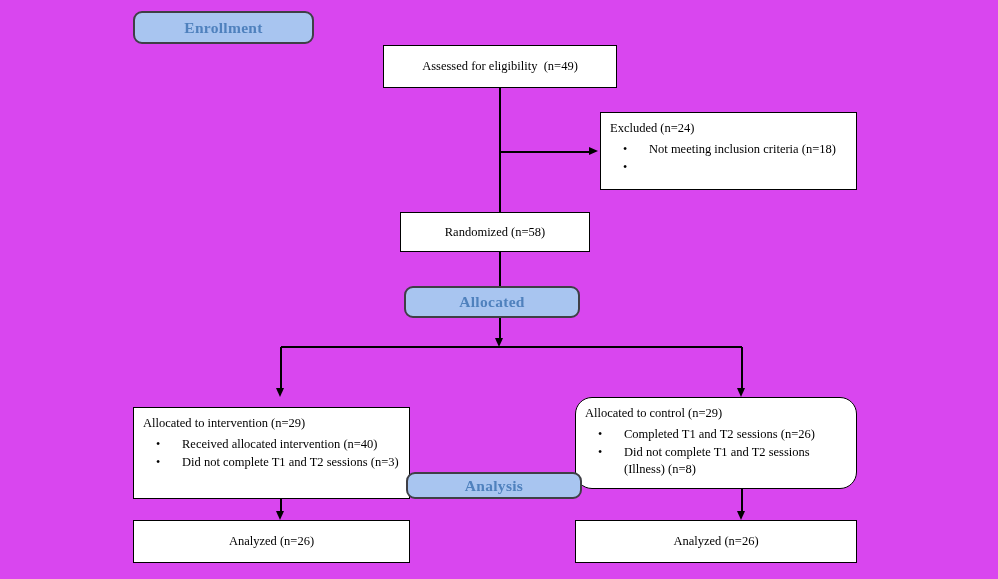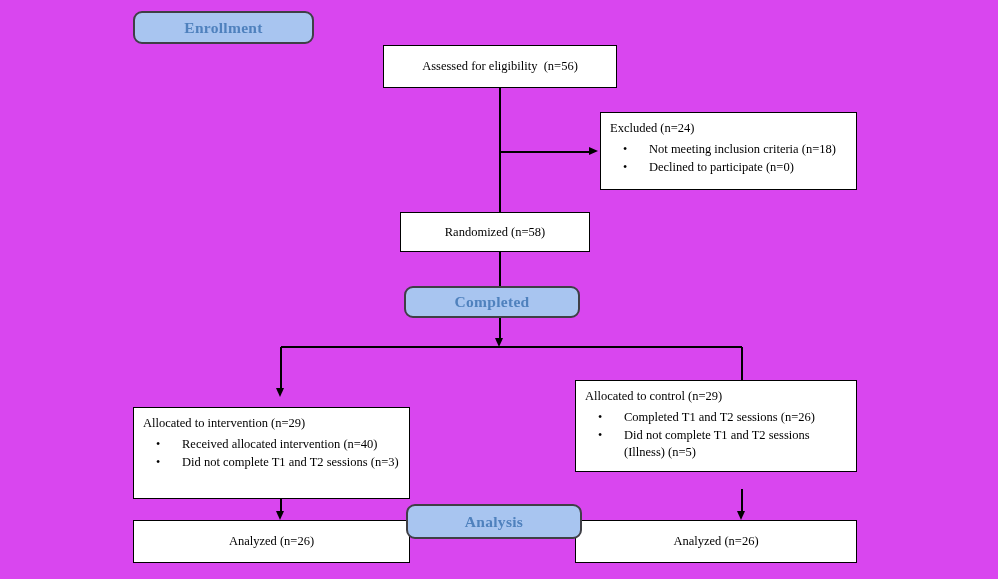--- a/index.html
+++ b/index.html
@@ -96,72 +96,71 @@
   <div class="vline" style="left:280px; top:489px; height:23px;"></div>
   <div class="arr-down" style="left:276px; top:511px;"></div>
   <div class="vline" style="left:741px; top:489px; height:23px;"></div>
   <div class="arr-down" style="left:737px; top:511px;"></div>
 
   <div class="stage" style="left:133px; top:11px; width:181px; height:33px;">
     <span>Enrollment</span>
   </div>
 
   <div class="fbox center" style="left:383px; top:45px; width:234px; height:43px;">
-    <span>Assessed for eligibility  (n=56)</span>
+    <span>Assessed for eligibility  (n=49)</span>
   </div>
 
   <div class="fbox detail" style="left:600px; top:112px; width:257px; height:78px;">
     <div class="detail-title">Excluded (n=24)</div>
     <div class="bullet-row nowrap">
       <span class="bullet-glyph">•</span>
       <span class="bullet-text">Not meeting inclusion criteria (n=18)</span>
     </div>
     <div class="bullet-row nowrap">
       <span class="bullet-glyph">•</span>
-      <span class="bullet-text">Declined to participate (n=0)</span>
     </div>
   </div>
 
   <div class="fbox center" style="left:400px; top:212px; width:190px; height:40px;justify-content:center;">
     <span>Randomized (n=58)</span>
   </div>
 
   <div class="stage" style="left:404px; top:286px; width:176px; height:32px;">
-    <span>Completed</span>
+    <span>Allocated</span>
   </div>
 
   <div class="fbox detail" style="left:133px; top:397px; width:277px; height:92px;margin-top:10px;">
     <div class="detail-title">Allocated to intervention (n=29)</div>
     <div class="bullet-row nowrap">
       <span class="bullet-glyph">•</span>
       <span class="bullet-text">Received allocated intervention (n=40)</span>
     </div>
     <div class="bullet-row">
       <span class="bullet-glyph">•</span>
       <span class="bullet-text">Did not complete T1 and T2 sessions (n=3)</span>
     </div>
   </div>
 
-  <div class="fbox detail" style="left:575px; top:380px; width:282px; height:92px;">
+  <div class="fbox detail" style="left:575px; top:397px; width:282px; height:92px;border-radius:17px;">
     <div class="detail-title">Allocated to control (n=29)</div>
     <div class="bullet-row nowrap">
       <span class="bullet-glyph">•</span>
       <span class="bullet-text">Completed T1 and T2 sessions (n=26)</span>
     </div>
     <div class="bullet-row">
       <span class="bullet-glyph">•</span>
-      <span class="bullet-text">Did not complete T1 and T2 sessions (Illness) (n=5)</span>
+      <span class="bullet-text">Did not complete T1 and T2 sessions (Illness) (n=8)</span>
     </div>
   </div>
 
   <div class="fbox center" style="left:133px; top:520px; width:277px; height:43px;">
     <span>Analyzed (n=26)</span>
   </div>
 
   <div class="fbox center" style="left:575px; top:520px; width:282px; height:43px;">
     <span>Analyzed (n=26)</span>
   </div>
 
-  <div class="stage" style="left:406px; top:504px; width:176px; height:35px;">
+  <div class="stage" style="left:406px; top:472px; width:176px; height:27px;">
     <span>Analysis</span>
   </div>
 
 </div>
 
 </body></html>

